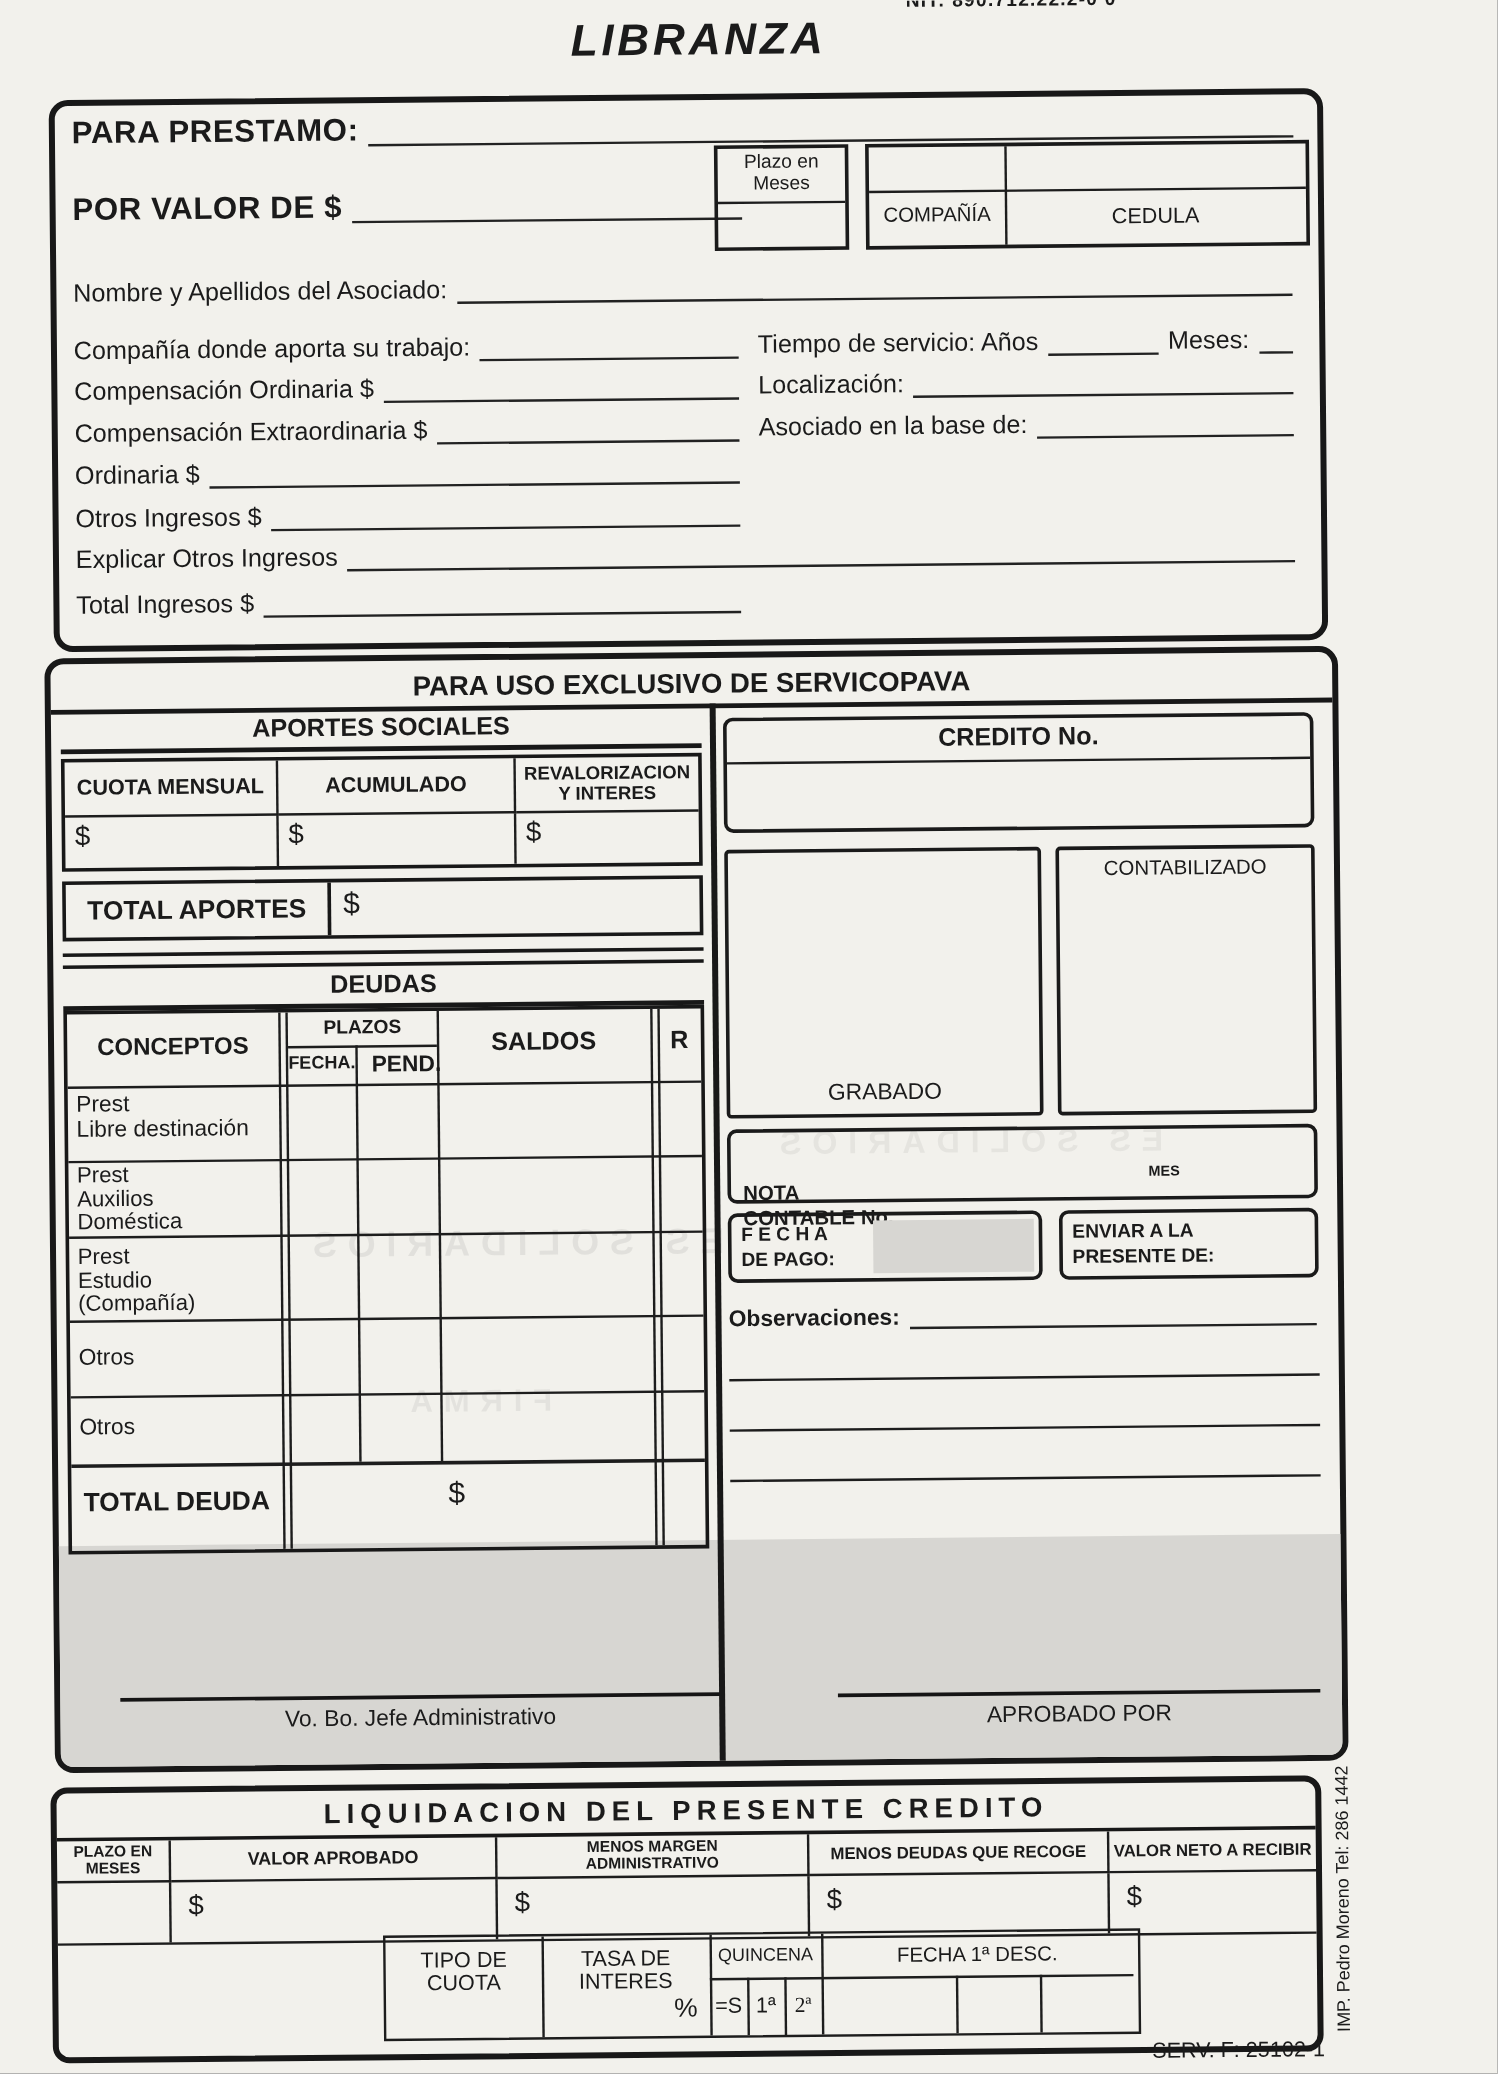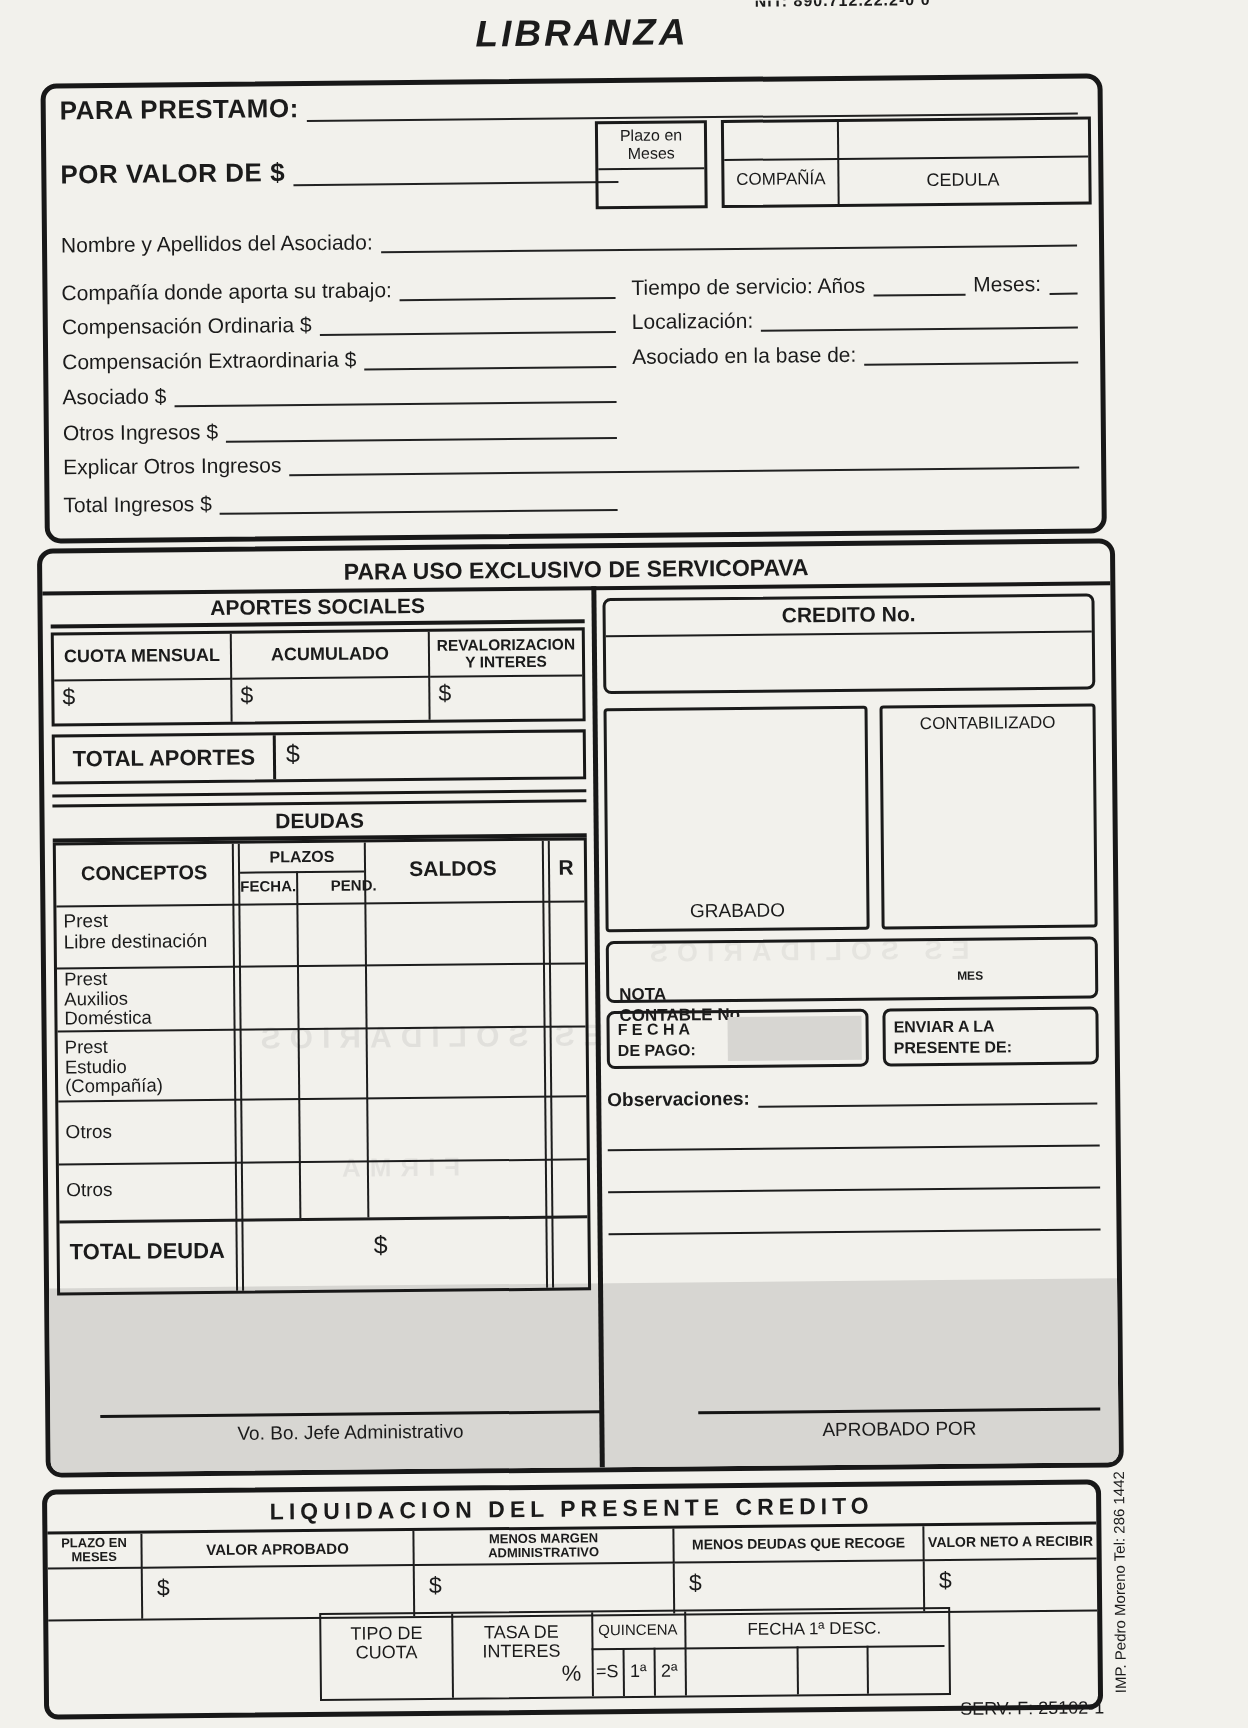--- a/index.html
+++ b/index.html
@@ -108,21 +108,21 @@
         <span class="lbl">Compensación Extraordinaria $</span>
         <span class="fill"></span>
       </span>
       <span style="flex:1;display:flex;align-items:flex-end;margin-left:14px;">
         <span class="lbl">Asociado en la base de:</span>
         <span class="fill"></span>
       </span>
     </div>
 
     <div class="row" style="left:14px;top:294px;width:556px;">
-      <span class="lbl">Asociado $</span>
+      <span class="lbl">Ordinaria $</span>
       <span class="fill"></span>
     </div>
     <div class="row" style="left:14px;top:330px;width:556px;">
       <span class="lbl">Otros Ingresos $</span>
       <span class="fill"></span>
     </div>
     <div class="row" style="left:14px;top:364px;right:20px;">
       <span class="lbl">Explicar Otros Ingresos</span>
       <span class="fill"></span>
     </div>
@@ -176,21 +176,21 @@
         <div class="hline" style="left:0;right:0;top:60px;"></div>
         <div class="hline" style="left:0;right:0;top:122px;"></div>
         <div class="hline" style="left:0;right:0;top:185px;"></div>
         <div class="hline" style="left:0;right:0;top:255px;"></div>
         <div class="hline" style="left:0;right:0;top:318px;"></div>
         <div class="hline" style="left:0;right:0;top:375px;height:3px;"></div>
 
         <div class="cellt b" style="left:0;width:176px;top:18px;font-size:20px;">CONCEPTOS</div>
         <div class="cellt b" style="left:184px;width:124px;top:5px;font-size:16px;">PLAZOS</div>
         <div class="cellt b" style="left:184px;width:56px;top:35px;font-size:15px;">FECHA.</div>
-        <div class="cellt b" style="left:255px;width:85px;top:35px;font-size:15px;">PEND.</div>
+        <div class="cellt b" style="left:240px;width:85px;top:35px;font-size:19px;">PEND.</div>
         <div class="cellt b" style="left:308px;width:178px;top:16px;font-size:21px;">SALDOS</div>
         <div class="cellt b" style="left:492px;right:0;top:16px;font-size:21px;">R</div>
 
         <div class="abs" style="left:7px;top:66px;font-size:19px;line-height:1.1;">
           <span>Prest</span><br><span>Libre destinación</span>
         </div>
         <div class="abs" style="left:7px;top:124px;font-size:18.5px;line-height:1.06;">
           <span>Prest</span><br><span>Auxilios</span><br><span>Doméstica</span>
         </div>
         <div class="abs" style="left:7px;top:192px;font-size:18.5px;line-height:1.06;">
@@ -291,21 +291,21 @@
       <div class="vline" style="left:475px;top:36px;bottom:0;"></div>
       <div class="vline" style="left:545px;top:36px;bottom:0;"></div>
       <div class="hline" style="left:270px;width:353px;top:36px;"></div>
 
       <div class="cellt" style="left:0;width:130px;top:10px;font-size:18px;">TIPO DE CUOTA</div>
       <div class="cellt" style="left:130px;width:140px;top:10px;font-size:18px;">TASA DE INTERES</div>
       <div class="abs" style="left:240px;top:48px;font-size:22px;">%</div>
       <div class="cellt" style="left:270px;width:93px;top:10px;font-size:15px;">QUINCENA</div>
       <div class="cellt" style="left:270px;width:31px;top:50px;font-size:18px;">=S</div>
       <div class="cellt" style="left:301px;width:31px;top:50px;font-size:18px;">1ª</div>
-      <div class="cellt" style="left:332px;width:31px;top:50px;font-size:18px;">2ª</div>
+      <div class="cellt" style="left:332px;width:31px;top:50px;font-size:18px;font-family:Liberation Serif, serif;">2ª</div>
       <div class="cellt" style="left:363px;width:260px;top:10px;font-size:17px;">FECHA 1ª DESC.</div>
     </div>
   </div>
 
   <div class="abs" style="left:1104px;top:1698px;width:220px;font-size:15px;transform:rotate(-90deg);transform-origin:0 0;white-space:nowrap;">IMP.  Pedro Moreno Tel:  286 1442</div>
   <div class="abs" style="left:952px;top:1702px;font-size:18px;">SERV. F: 25102-1</div>
 
 </div>
 </div>
 

